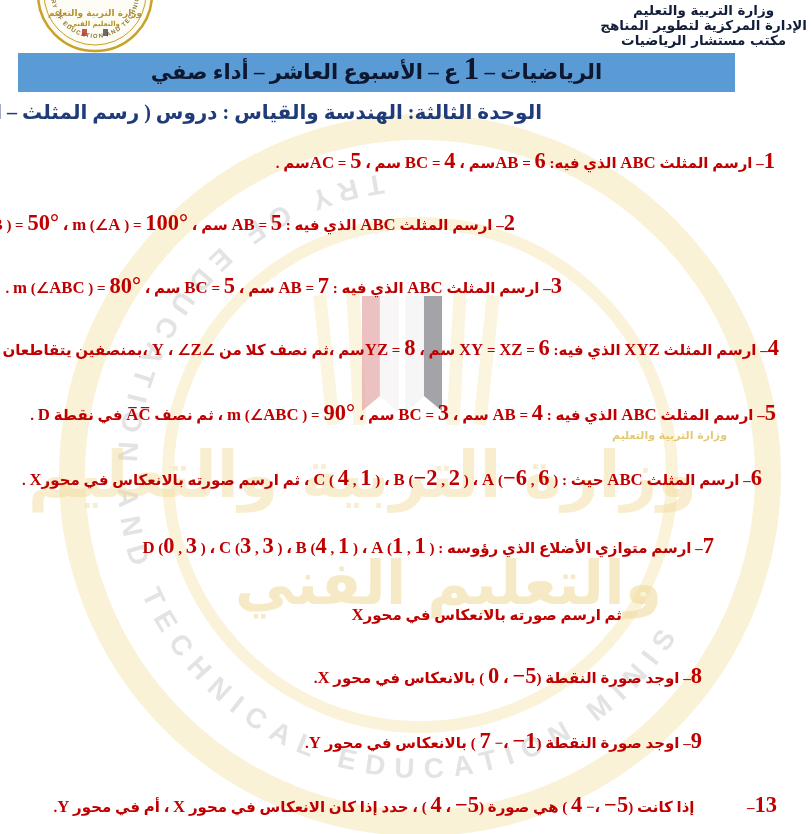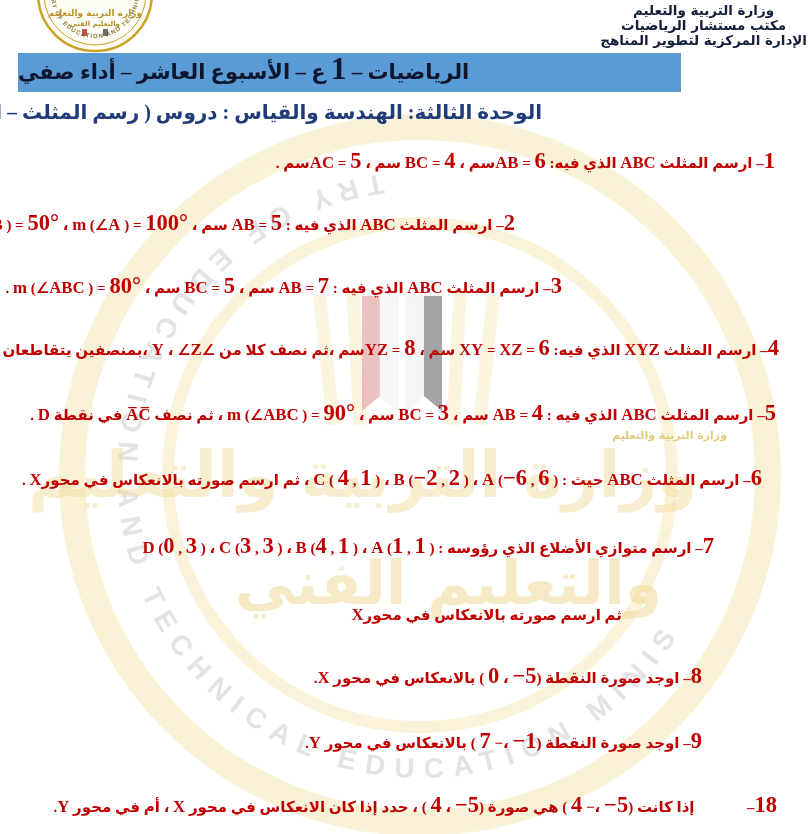--- a/index.html
+++ b/index.html
@@ -17,22 +17,22 @@
   .wm-callig.w1{top:438px;right:115px;font-size:64px;opacity:.42;}
   .wm-callig.w2{top:548px;right:150px;font-size:60px;opacity:.5;}
   
   .ministry{
     position:absolute;top:3px;right:5px;z-index:2;text-align:center;direction:rtl;
     color:#131f3a;font-weight:bold;font-size:13.5px;line-height:15px;
   }
   #seal{position:absolute;left:35px;top:0;z-index:3;}
   
   .banner{
-    position:absolute;left:18px;top:53px;width:663px;height:39px;background:#5b9bd5;z-index:2;
-    display:flex;align-items:center;
+    position:absolute;left:18px;top:53px;width:717px;height:39px;background:#5b9bd5;z-index:2;
+    display:flex;align-items:center;justify-content:center;
   }
   .banner-title{
     direction:rtl;white-space:nowrap;color:#0d1830;font-weight:bold;font-size:21px;
     font-family:"Liberation Serif","DejaVu Sans",sans-serif;
   }
   
   .subtitle{
     position:absolute;top:100px;right:270px;z-index:2;direction:rtl;white-space:nowrap;
     color:#1f3b7a;font-weight:bold;font-size:20px;
     font-family:"Liberation Serif","DejaVu Sans",sans-serif;
@@ -78,22 +78,22 @@
     <polygon points="44,0 62,0 62,100 44,115" fill="#ededed" stroke="#dddddd" stroke-width="0.5"></polygon>
     <polygon points="62,0 80,0 80,115 62,100" fill="#4a4a52"></polygon>
   </g>
 </svg>
 <div class="wm-callig w0">وزارة التربية والتعليم</div>
 <div class="wm-callig w1">وزارة التربية والتعليم</div>
 <div class="wm-callig w2">والتعليم الفني</div>
 
 <div class="ministry">
   <div>وزارة التربية والتعليم</div>
+  <div>الإدارة المركزية لتطوير المناهج</div>
   <div>مكتب مستشار الرياضيات</div>
-  <div>الإدارة المركزية لتطوير المناهج</div>
 </div>
 
 <svg id="seal" width="120" height="62" viewBox="0 0 120 62">
   <defs>
     <path id="sealarc" d="M 16,-6 A 44,44 0 1 0 104,-6" fill="none"></path>
   </defs>
   <circle cx="60" cy="-6" r="57" fill="#fdfcf5" stroke="#c9a227" stroke-width="2.5"></circle>
   <circle cx="60" cy="-6" r="51" fill="none" stroke="#c9a227" stroke-width="1"></circle>
   <text font-family="Liberation Sans, DejaVu Sans, sans-serif" font-size="6" font-weight="bold" fill="#8a7838" letter-spacing="1.2">
     <textPath href="#sealarc" startOffset="4%">RY OF EDUCATION AND TECHNICAL EDUCA</textPath>
@@ -113,13 +113,13 @@
 <div class="q q1 wrapnum"><span class="num">1</span>– ارسم المثلث <span class="lat">ABC</span>  الذي فيه:  <span class="lat">AB</span> = <span class="num">6</span>سم ، <span class="lat">BC</span> = <span class="num">4</span> سم ، <span class="lat">AC</span> = <span class="num">5</span>سم .</div>
 <div class="q q2 wrapnum"><span class="num">2</span>– ارسم المثلث <span class="lat">ABC</span> الذي فيه : <span class="lat">AB</span> = <span class="num">5</span> سم ، ⁦<span class="lat">m</span> (∠<span class="lat">A</span> ) = <span class="num">100°</span>⁩ ، ⁦ (∠<span class="lat">B</span> ) = <span class="num">50°</span>⁩ .</div>
 <div class="q q3 wrapnum"><span class="num">3</span>– ارسم المثلث <span class="lat">ABC</span> الذي فيه : <span class="lat">AB</span> = <span class="num">7</span> سم ،  <span class="lat">BC</span> = <span class="num">5</span> سم ، ⁦<span class="lat">m</span> (∠<span class="lat">ABC</span> ) = <span class="num">80°</span>⁩ .</div>
 <div class="q q4 wrapnum"><span class="num">4</span>– ارسم المثلث <span class="lat">XYZ</span> الذي فيه: <span class="lat">XY</span> = <span class="lat">XZ</span> = <span class="num">6</span> سم ، <span class="lat">YZ</span> = <span class="num">8</span>سم ،ثم نصف كلا من ∠<span class="lat">Y</span> ، ∠<span class="lat">Z</span> ،بمنصفين يتقاطعان في نقطة </div>
 <div class="q q5 wrapnum"><span class="num">5</span>– ارسم المثلث <span class="lat">ABC</span> الذي فيه : <span class="lat">AB</span> = <span class="num">4</span> سم ،  <span class="lat">BC</span> = <span class="num">3</span> سم ، ⁦<span class="lat">m</span> (∠<span class="lat">ABC</span> ) = <span class="num">90°</span>⁩ ، ثم نصف <span class="lat">A̅C̅</span> في نقطة <span class="lat">D</span> .</div>
 <div class="q q6 wrapnum"><span class="num">6</span>– ارسم المثلث <span class="lat">ABC</span> حيث : ⁦<span class="lat">A</span> (<span class="num">−6</span> , <span class="num">6</span>  )⁩ ، ⁦<span class="lat">B</span>  (<span class="num">−2</span> , <span class="num">2</span> )⁩ ، ⁦<span class="lat">C</span> ( <span class="num">4</span> , <span class="num">1</span> )⁩ ، ثم ارسم صورته بالانعكاس في محور<span class="lat">X</span> .</div>
 <div class="q q7 wrapnum"><span class="num">7</span>– ارسم متوازي الأضلاع الذي رؤوسه : ⁦<span class="lat">A</span> (<span class="num">1</span> , <span class="num">1</span>  )⁩ ، ⁦<span class="lat">B</span> (<span class="num">4</span> , <span class="num">1</span> )⁩ ، ⁦<span class="lat">C</span> (<span class="num">3</span> , <span class="num">3</span> )⁩ ، ⁦<span class="lat">D</span> (<span class="num">0</span> , <span class="num">3</span>  )⁩</div>
 <div class="q q7b wrapnum">ثم ارسم صورته بالانعكاس في محور<span class="lat">X</span></div>
 <div class="q q8 wrapnum"><span class="num">8</span>– اوجد صورة النقطة ⁦( <span class="num">0</span> ، <span class="num">−5</span>)⁩ بالانعكاس في محور <span class="lat">X</span>.</div>
 <div class="q q9 wrapnum"><span class="num">9</span>– اوجد صورة النقطة ⁦( <span class="num">7</span> −، <span class="num">−1</span>)⁩ بالانعكاس في محور <span class="lat">Y</span>.</div>
-<div class="q q10 wrapnum"><span class="num">18</span>–&nbsp;&nbsp;&nbsp;&nbsp;&nbsp;&nbsp;&nbsp;&nbsp;&nbsp;&nbsp;&nbsp;&nbsp;&nbsp; إذا كانت ⁦( <span class="num">4</span> −، <span class="num">−5</span>)⁩ هي صورة ⁦( <span class="num">4</span> ، <span class="num">−5</span>)⁩ ، حدد إذا كان الانعكاس في محور <span class="lat">X</span> ، أم في محور <span class="lat">Y</span>.</div>
+<div class="q q10 wrapnum"><span class="num">13</span>–&nbsp;&nbsp;&nbsp;&nbsp;&nbsp;&nbsp;&nbsp;&nbsp;&nbsp;&nbsp;&nbsp;&nbsp;&nbsp; إذا كانت ⁦( <span class="num">4</span> −، <span class="num">−5</span>)⁩ هي صورة ⁦( <span class="num">4</span> ، <span class="num">−5</span>)⁩ ، حدد إذا كان الانعكاس في محور <span class="lat">X</span> ، أم في محور <span class="lat">Y</span>.</div>
 
 </body></html>

